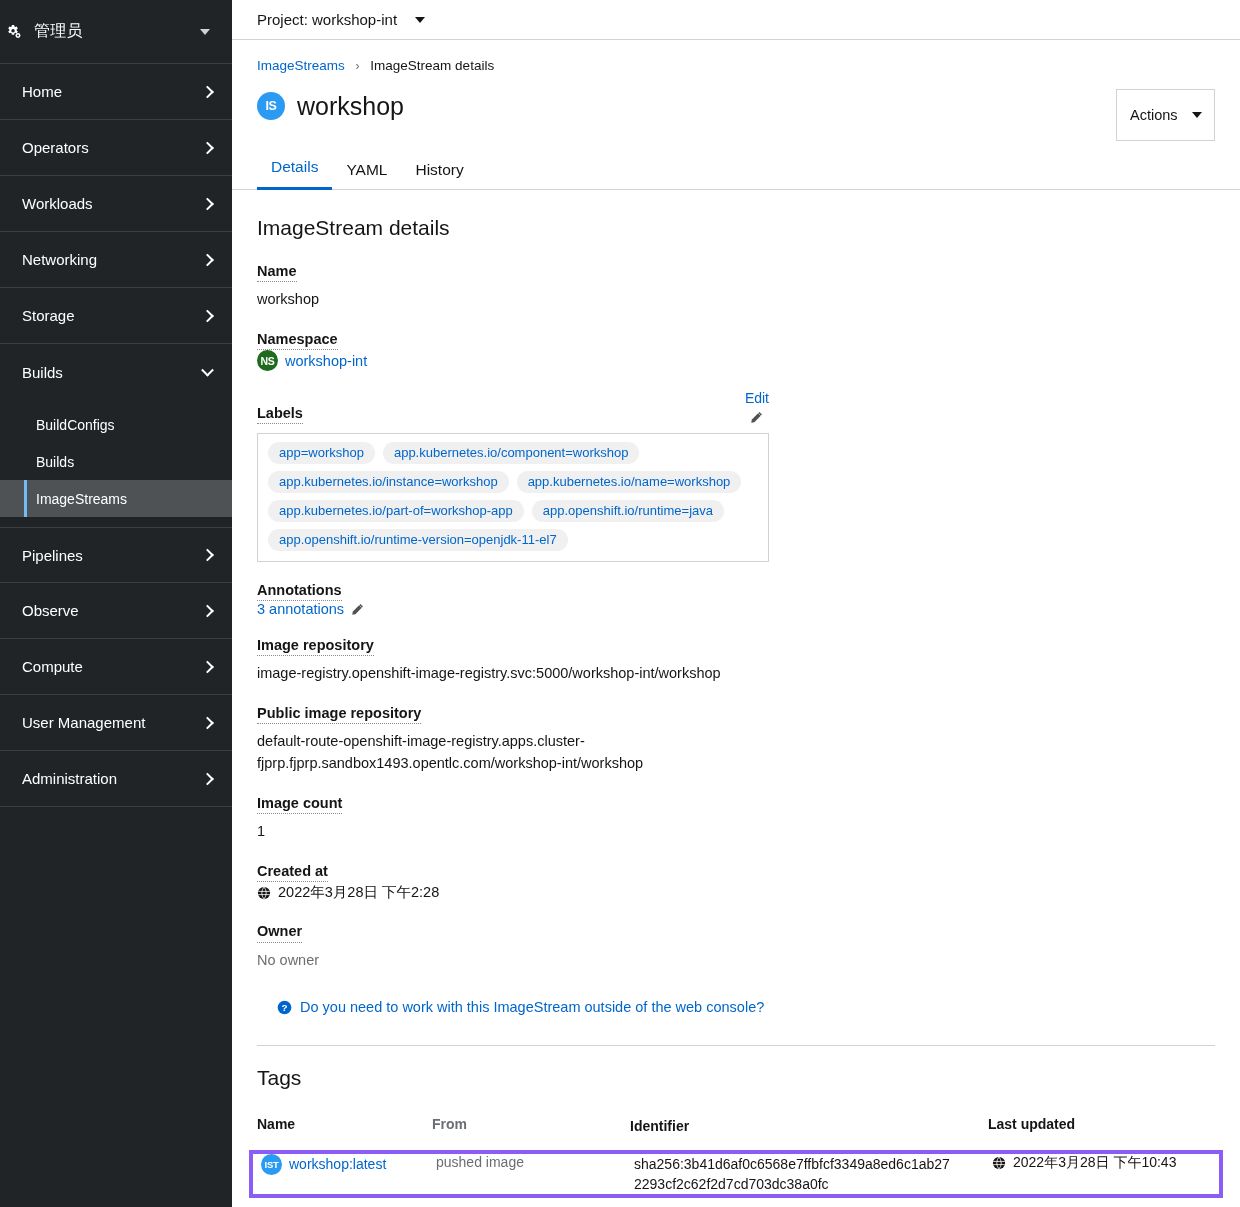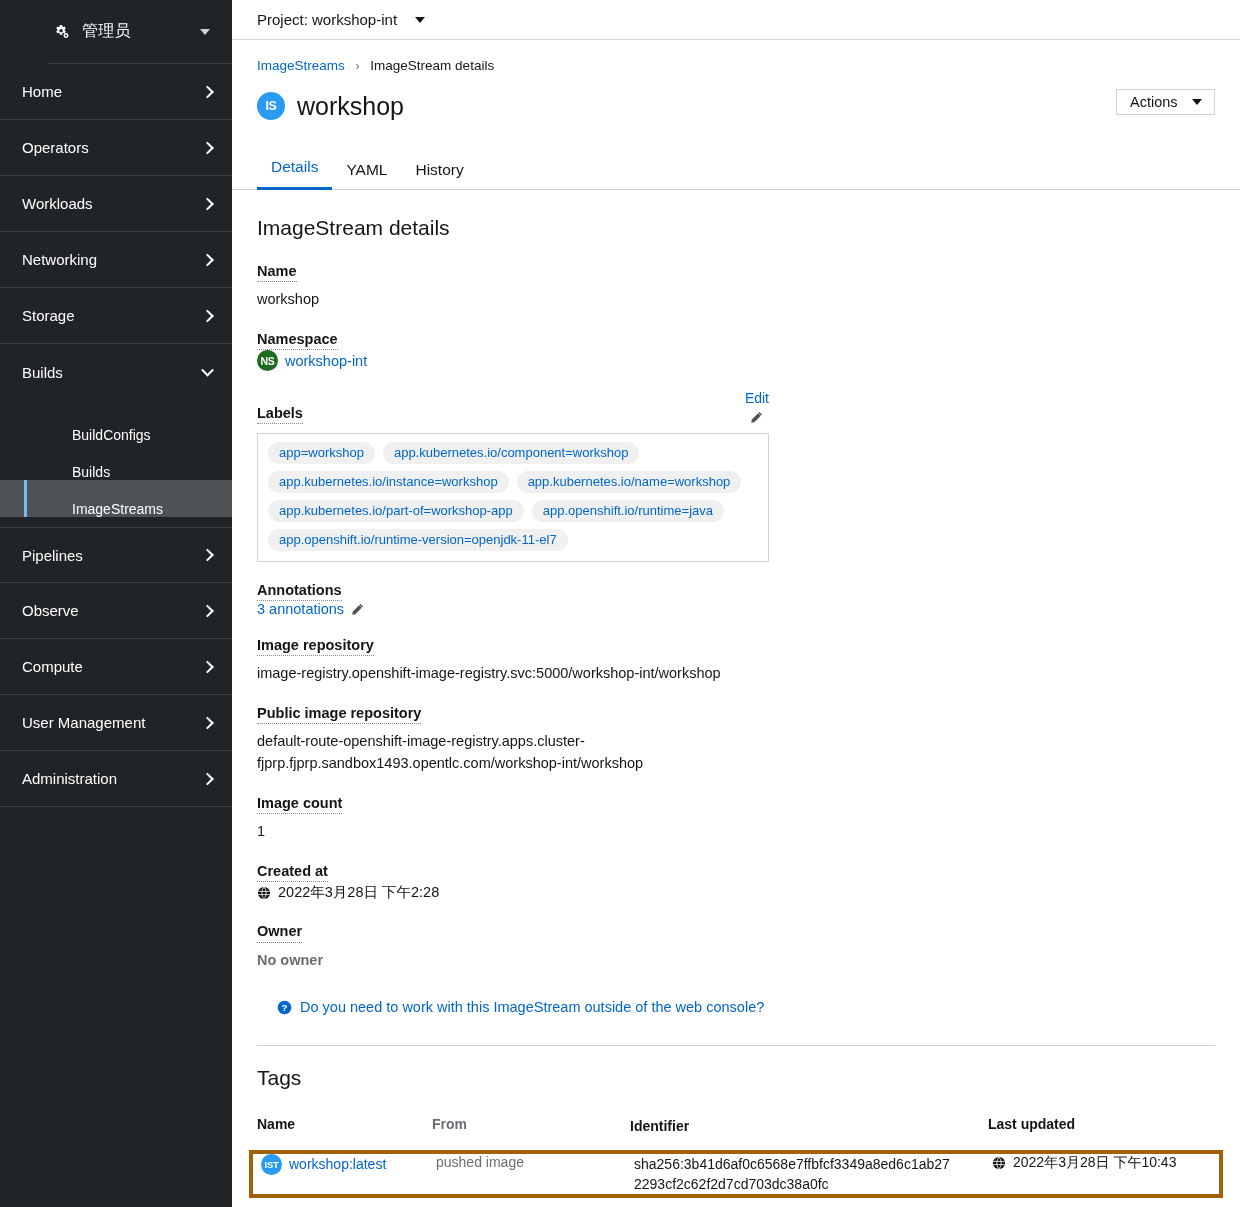--- a/index.html
+++ b/index.html
@@ -12,21 +12,21 @@
 
   
   .sidebar {
     width: 232px; min-width: 232px; height: 1207px;
     background: #212427; color: #fff;
     display: flex; flex-direction: column;
   }
   .perspective {
     height: 64px; display: flex; align-items: center;
     padding: 0 18px 0 5px; border-bottom: 1px solid #3c3f42;
-    cursor: pointer; position: relative; margin-left: 48px;
+    cursor: pointer; position: relative;
   }
   .persp-gear { width: 18px; height: 18px; margin-right: 11px; flex: none; }
   .persp-label { font-size: 16px; color: #fff; letter-spacing: .3px; }
   .persp-caret {
     position: absolute; right: 22px; top: 50%; transform: translateY(-50%);
     width: 0; height: 0; border-left: 5.5px solid transparent;
     border-right: 5.5px solid transparent; border-top: 6px solid #d2d2d2;
   }
   .nav-item {
     height: 56px; display: flex; align-items: center;
@@ -35,22 +35,22 @@
   }
   .nav-item .chev {
     position: absolute; right: 20px; top: 50%; width: 9px; height: 9px;
     border-right: 2.4px solid #fff; border-bottom: 2.4px solid #fff;
   }
   .nav-item .chev.right { transform: translateY(-50%) rotate(-45deg); }
   .nav-item .chev.down  { transform: translateY(-70%) rotate(45deg); }
   .nav-item.no-border { border-bottom: none; }
   .subnav { padding: 6px 0 10px 0; }
   .sub-item {
-    height: 37px; display: flex; align-items: flex-end;
-    padding-left: 72px; font-size: 14px; color: #fff; cursor: pointer;
+    height: 37px; display: flex; align-items: center;
+    padding-left: 36px; font-size: 14px; color: #fff; cursor: pointer;
     position: relative;
   }
   .sub-item.active { background: #4f5255; }
   .sub-item.active::before {
     content: ""; position: absolute; left: 24px; top: 0; bottom: 0;
     width: 3px; background: #73bcf7;
   }
   .nav-gap { border-top: 1px solid #3c3f42; }
 
   
@@ -80,21 +80,21 @@
     align-items: center; justify-content: center; letter-spacing: -0.3px;
     flex: none;
   }
   .badge.is { background: #2b9af3; }
   .badge.ns { background: #1e6b1e; width: 21px; height: 21px; font-size: 10.5px; }
   .badge.ist { background: #2b9af3; width: 21px; height: 21px; font-size: 9.5px; }
   .page-title { font-size: 25px; color: #151515; margin-left: 12px; font-weight: normal; }
 
   .actions-btn {
     position: absolute; right: 25px; top: 49px;
-    width: 99px; height: 26px; border: 1px solid #d2d2d2; background: #fff;
+    width: 99px; height: 52px; border: 1px solid #d2d2d2; background: #fff;
     display: flex; align-items: center; justify-content: space-between;
     padding: 0 12px 0 13px; cursor: pointer; font-size: 14.5px; color: #151515;
   }
   .actions-btn .a-caret {
     width: 0; height: 0; border-left: 5px solid transparent;
     border-right: 5px solid transparent; border-top: 6px solid #151515;
   }
 
   .tabs {
     display: flex; align-items: flex-end; gap: 0;
@@ -109,21 +109,21 @@
   .content { padding: 26px 25px 0 25px; }
   .section-title { font-size: 21px; color: #151515; font-weight: normal; margin-bottom: 22px; }
 
   .field { margin-bottom: 19px; }
   .field-label {
     font-size: 14.5px; font-weight: bold; color: #151515;
     border-bottom: 1px dotted #8a8d90; display: inline-block;
     padding-bottom: 1px; line-height: 1.25;
   }
   .field-value { font-size: 14.5px; color: #151515; margin-top: 7px; line-height: 1.5; }
-  .field-value.muted { color: #6a6e73; font-weight: bold; }
+  .field-value.muted { color: #6a6e73; }
   .link { color: #06c; text-decoration: none; cursor: pointer; }
 
   .inline-row { display: flex; align-items: center; gap: 7px; }
 
   .labels-head { display: flex; align-items: flex-end; justify-content: space-between; width: 512px; }
   .edit-link { font-size: 14px; color: #06c; cursor: pointer; display: flex; align-items: center; gap: 5px; flex-direction: column; }
   .labels-box {
     border: 1px solid #d2d2d2; width: 512px; margin-top: 9px;
     padding: 8px 8px 10px 10px; display: flex; flex-wrap: wrap; gap: 7px 8px;
   }
@@ -153,21 +153,21 @@
   .tags-row {
     display: flex; font-size: 14px; color: #151515; align-items: flex-start;
     padding: 14px 0 16px 0;
   }
   .c-name { width: 175px; flex: none; }
   .c-from { width: 198px; flex: none; color: #6a6e73; }
   .c-id   { width: 358px; flex: none; line-height: 1.45; }
   .c-upd  { flex: 1; }
 
   .row-highlight {
-    border: 4px solid #a16207; margin: 0 -8px; padding: 0 8px;
+    border: 4px solid #8b5cf6; margin: 0 -8px; padding: 0 8px;
     position: relative;
   }
   .cell-name-inner { display: flex; align-items: center; gap: 7px; }
   .cell-upd-inner { display: flex; align-items: center; gap: 7px; }
 </style>
 </head>
 <body>
 
 <div class="app">
 

